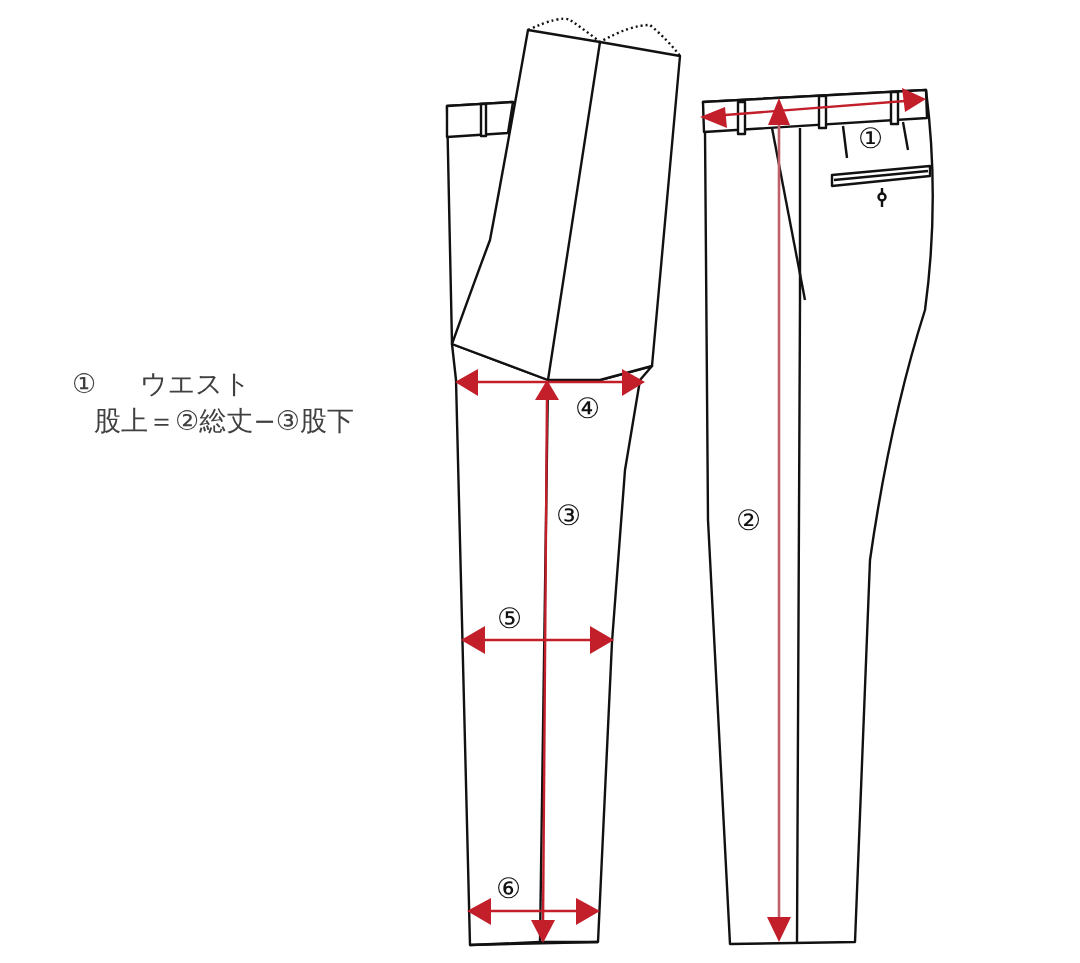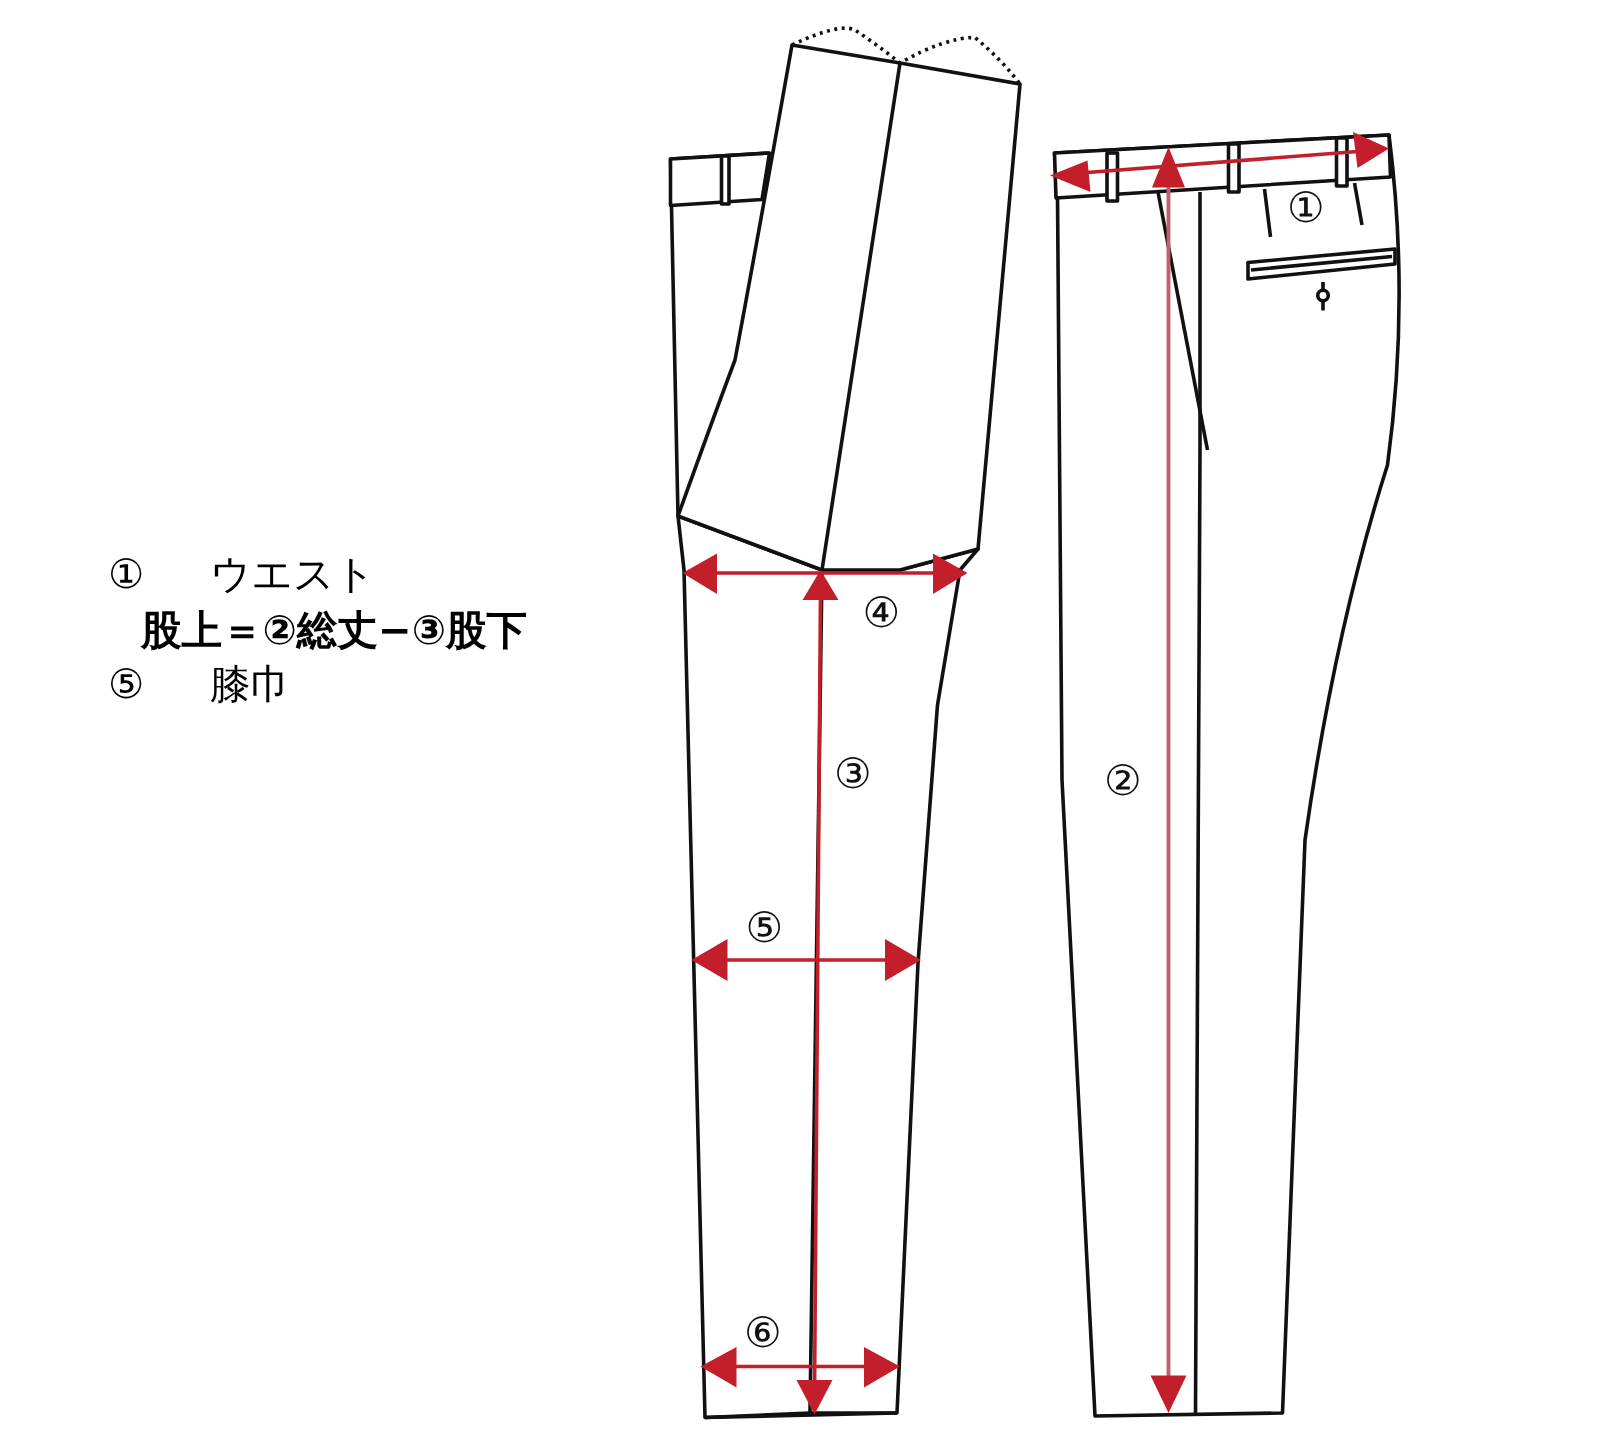--- a/index.html
+++ b/index.html
@@ -1,42 +1,39 @@
 <!DOCTYPE html>
 <html><head>
   <meta charset="utf-8">
   <style>
     html, body { margin: 0; padding: 0; background: #ffffff; }
     body { width: 1080px; height: 963px; position: relative; overflow: hidden;
            font-family: "DejaVu Sans", sans-serif; }
-    #legend { position: absolute; left: 72px; top: 366px; color: #000000; }
+    #legend { position: absolute; left: 72px; top: 366px; color: #404040; }
     .legend-row { font-size: 27px; line-height: 36.5px; height: 36.5px; white-space: nowrap; }
     .legend-row .num { display: inline-block; width: 68px; }
-    .legend-row.note { padding-left: 22px; font-weight: bold; }
+    .legend-row.note { padding-left: 22px; }
     svg#diagram { position: absolute; left: 0; top: 0; }
     .outline { fill: none; stroke: #111; stroke-width: 2.4; stroke-linejoin: round; }
     .fillw { fill: #fff; stroke: #111; stroke-width: 2.4; stroke-linejoin: round; }
     .dotted { fill: none; stroke: #111; stroke-width: 2.4; stroke-dasharray: 2 3; }
     .mline { stroke: #c21f2b; stroke-width: 2.4; fill: none; }
     .mline-light { stroke: #c0606a; stroke-width: 2.6; fill: none; }
     .arrow { fill: #c21f2b; }
     .mlabel { font-family: "DejaVu Sans", sans-serif; font-size: 28px; fill: #111; }
   </style>
 </head>
 <body>
 
 <div id="legend">
   <div class="legend-row">
     <span class="num">①</span><span>ウエスト</span>
   </div>
   <div class="legend-row note">
     <span>股上＝②総丈−③股下</span>
-  </div>
-  <div class="legend-row">
-    <span class="num">⑤</span><span>膝巾</span>
   </div>
 </div>
 
 <svg id="diagram" width="1080" height="963" viewBox="0 0 1080 963">
 
   <g>
 
     <path class="fillw" d="M447,106 L512,102 L500,340 L452,344 L456,380 L470,945 L540,942 L598,942 L612,642 L625,470 L640,380 L652,366 L600,380 L548,380 L452,344 Z"></path>
 
     <path class="fillw" d="M447,106 L513,102 L508,133 L447,137 Z"></path>

